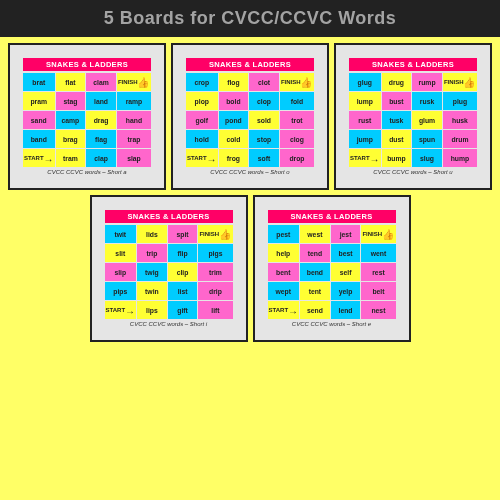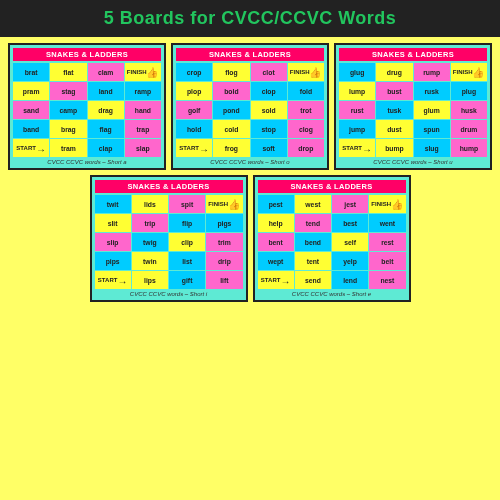--- a/index.html
+++ b/index.html
@@ -5,40 +5,40 @@
     * { box-sizing: border-box; margin: 0; padding: 0; }
     body {
       width: 500px;
       height: 500px;
       background: #FFFF66;
       font-family: Arial, sans-serif;
       overflow: hidden;
     }
     .page-title {
       background: #222;
-      color: #22c55e;
+      color: #a3a3a3;
       text-align: center;
       font-size: 18px;
       font-weight: bold;
       padding: 8px 16px;
       letter-spacing: 0.5px;
     }
     .boards-container {
       display: flex;
       flex-wrap: wrap;
       justify-content: center;
       align-items: flex-start;
       padding: 6px 4px;
       gap: 5px;
     }
     .board {
-      background: #5eead4;
+      background: #e5e5e5;
       border: 2px solid #222;
       width: 158px;
-      padding: 3px;
+      padding: 13px;
     }
     .board-title {
       background: #FF0066;
       color: #fff;
       font-size: 7.5px;
       font-weight: bold;
       text-align: center;
       letter-spacing: 0.3px;
       padding: 2px 0;
       margin-bottom: 2px;

